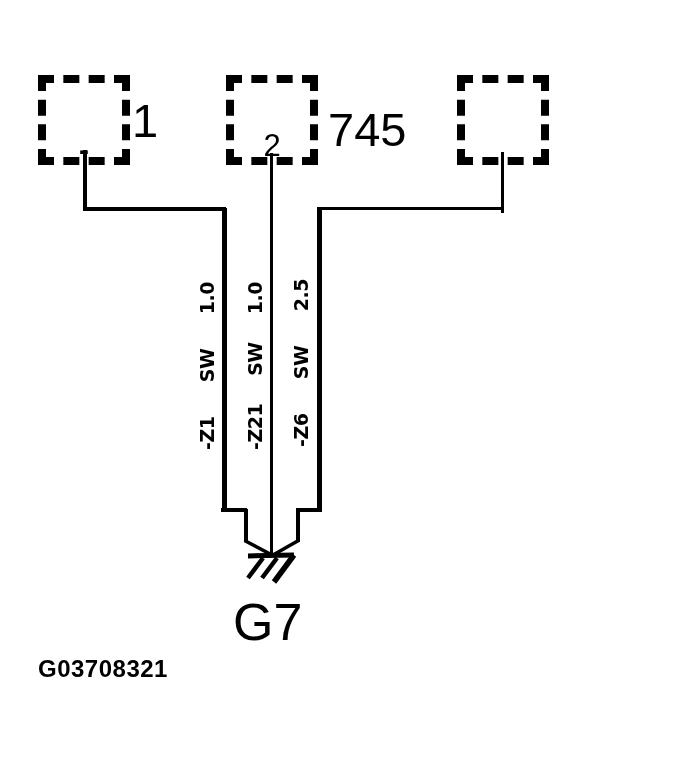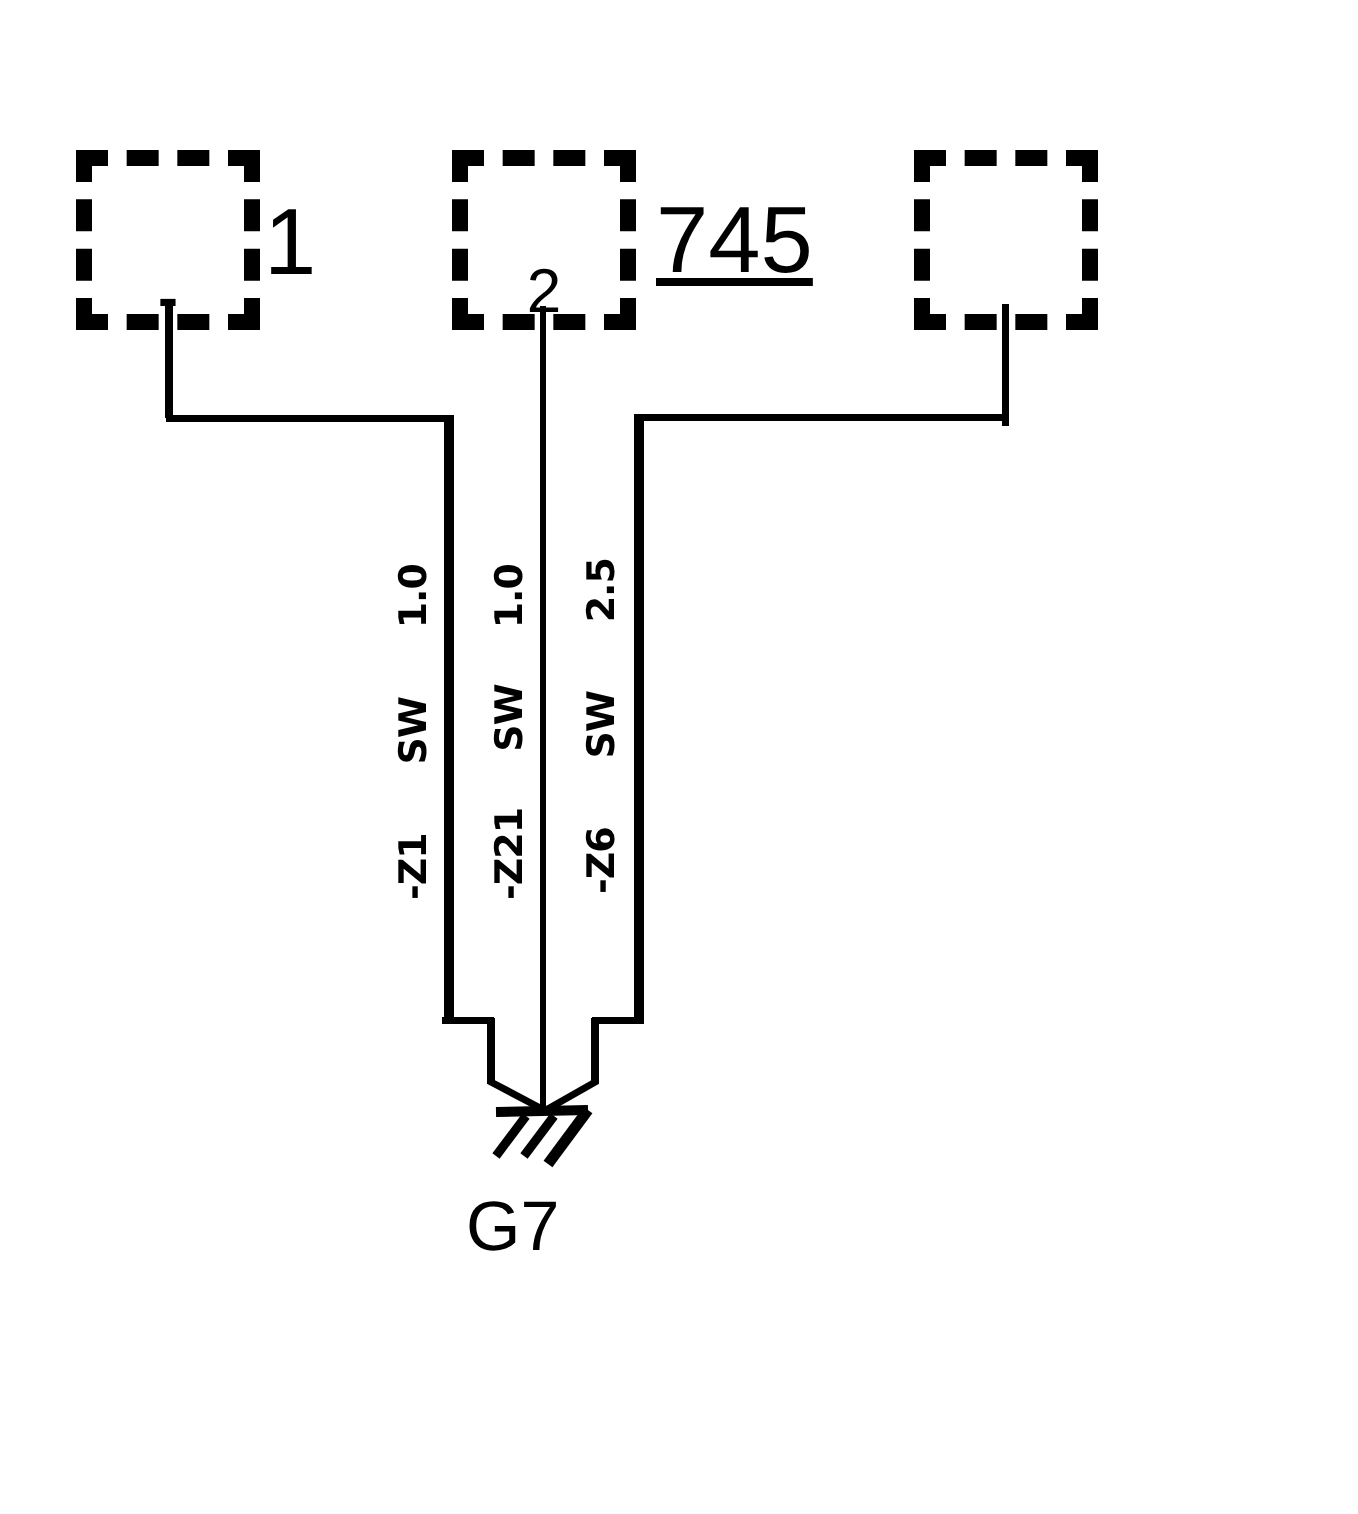--- a/index.html
+++ b/index.html
@@ -50,21 +50,21 @@
   }
   .comp-num {
     position: absolute;
     font-size: 47px;
     line-height: 1;
     font-weight: normal;
     letter-spacing: 0px;
     white-space: nowrap;
   }
   .num-1   { left: 132px; top: 97px; }
-  .num-745 { left: 328px; top: 96px; text-decoration: underline; }
+  .num-745 { left: 328px; top: 106px; }
   .num-705 { left: 564px; top: 97px; }
   .wire-label {
     position: absolute;
     width: 168px;
     height: 32px;
     transform: rotate(-90deg);
     transform-origin: 0 100%;
     display: flex;
     justify-content: space-between;
     align-items: flex-end;
@@ -74,21 +74,21 @@
     line-height: 30px;
     letter-spacing: -0.5px;
     white-space: nowrap;
   }
   .wlabel-1 { left: 222px; top: 418px; }
   .wlabel-2 { left: 270px; top: 418px; }
   .wlabel-3 { left: 316px; top: 415px; }
   .ground-label {
     position: absolute;
     left: 233px; top: 596px;
-    font-size: 35px;
+    font-size: 52px;
     line-height: 1;
   }
   .figure-id {
     position: absolute;
     left: 38px; top: 657px;
     font-size: 24px;
     font-weight: bold;
     line-height: 1;
     letter-spacing: 0.5px;
   }
@@ -148,14 +148,15 @@
     <span>1.0</span>
   </div>
   <div class="wire-label wlabel-3">
     <span>-Z6</span>
     <span>SW</span>
     <span>2.5</span>
   </div>
 
   <div class="ground-label">G7</div>
 
+  <div class="figure-id">G03708321</div>
 
 </div>
 
 </body></html>

